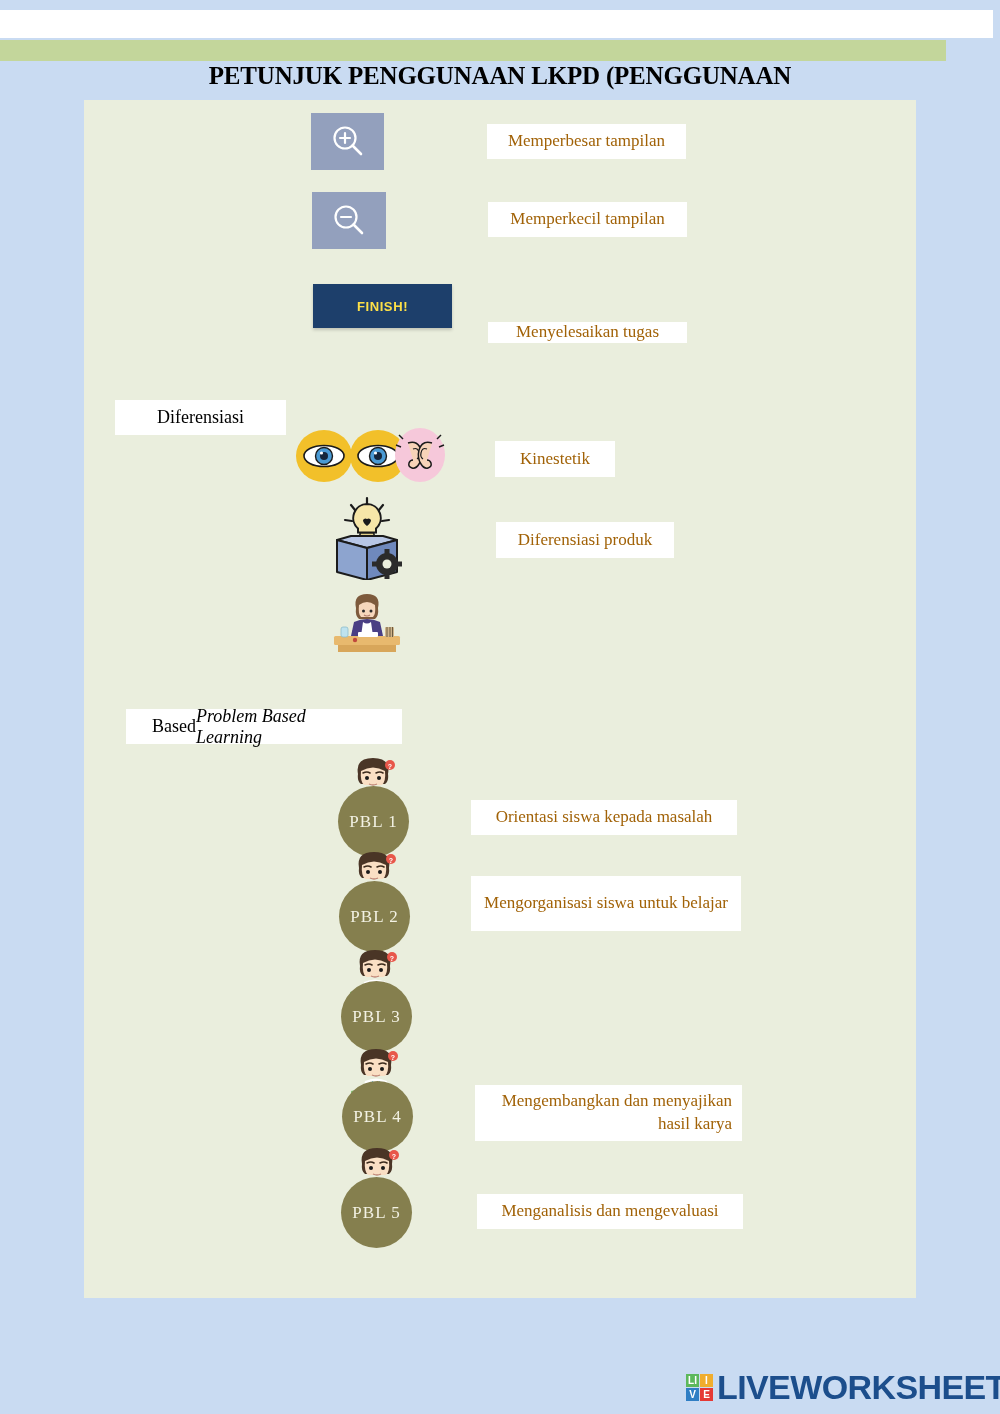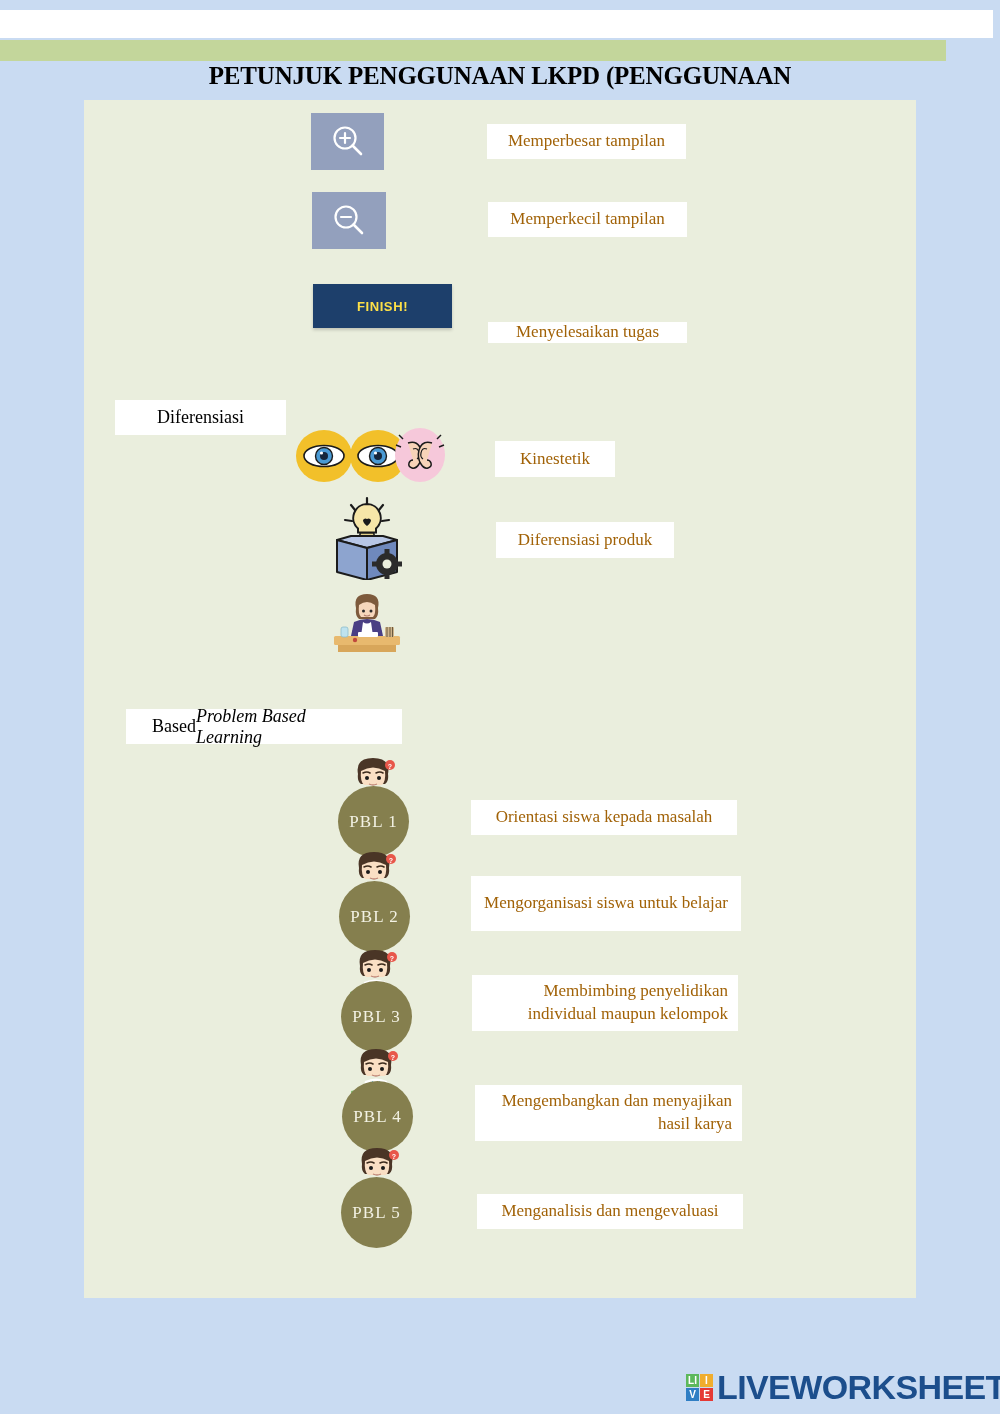--- a/index.html
+++ b/index.html
@@ -311,23 +311,20 @@
       <path d="M40 43 q12 -3 20 3 l0 6 l-20 0 z" fill="#3b7fb5"></path>
       <path d="M40 43 q12 -3 20 3 l-20 3 z" fill="#6fbfe0"></path>
       <path d="M10 44 q9 -3 16 2 l0 5 l-16 0 z" fill="#88c87a"></path>
       <circle cx="52" cy="9" r="5" fill="#e8574a"></circle>
       <text x="52" y="12.5" font-size="7" font-weight="bold" fill="#ffffff" text-anchor="middle" font-family="Liberation Sans, sans-serif">?</text>
     </svg>
   </div>
   <div class="pbl-circle" style="left:341px; top:981px; width:71px; height:71px;">
     <span>PBL 3</span>
   </div>
-  <div class="label-box" style="left:472px; top:975px; width:266px; height:56px;">
-    <span>Membimbing penyelidikan individual maupun kelompok</span>
-  </div>
 
   <div class="pbl-kid" style="left:341px; top:1047px;">
     <svg width="70" height="58" viewBox="0 0 70 58">
       <path d="M20 18 q-3 -16 15 -16 q18 0 15 16 q1 7 -3 10 l-24 0 q-4 -3 -3 -10 z" fill="#4a3526"></path>
       <path d="M23 15 q12 -7 24 0 q1 10 -3 14 l-18 0 q-4 -4 -3 -14 z" fill="#fadfc4"></path>
       <circle cx="29" cy="22" r="2" fill="#1b1b1b"></circle>
       <circle cx="41" cy="22" r="2" fill="#1b1b1b"></circle>
       <path d="M25 17 q4 -2 7 0" fill="none" stroke="#3b2a1c" stroke-width="1.6" stroke-linecap="round"></path>
       <path d="M38 17 q4 -2 7 0" fill="none" stroke="#3b2a1c" stroke-width="1.6" stroke-linecap="round"></path>
       <path d="M31 28 q4 2 8 0" fill="none" stroke="#c08878" stroke-width="1.3"></path>

